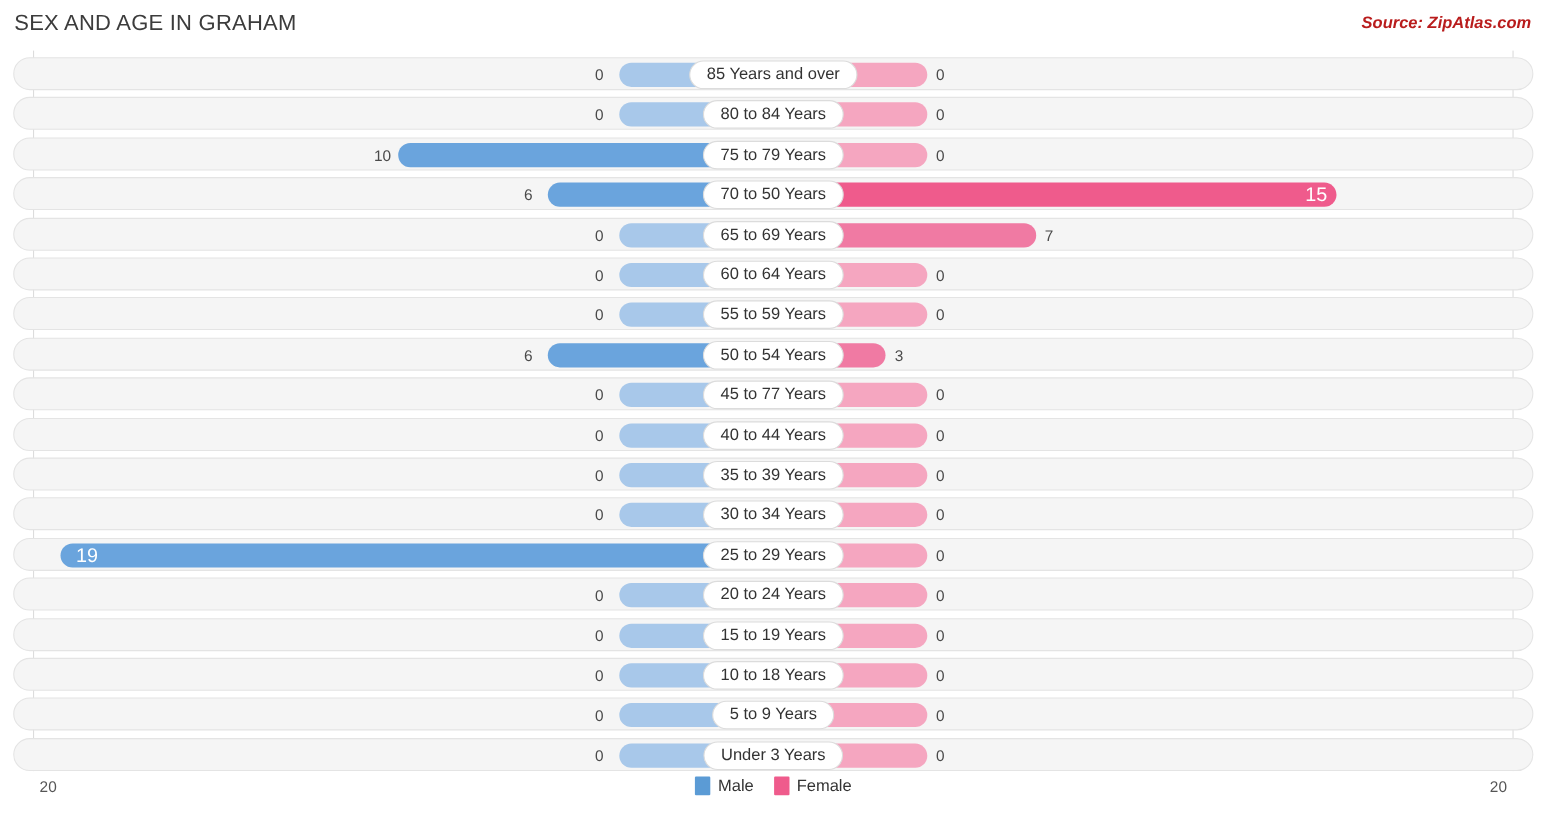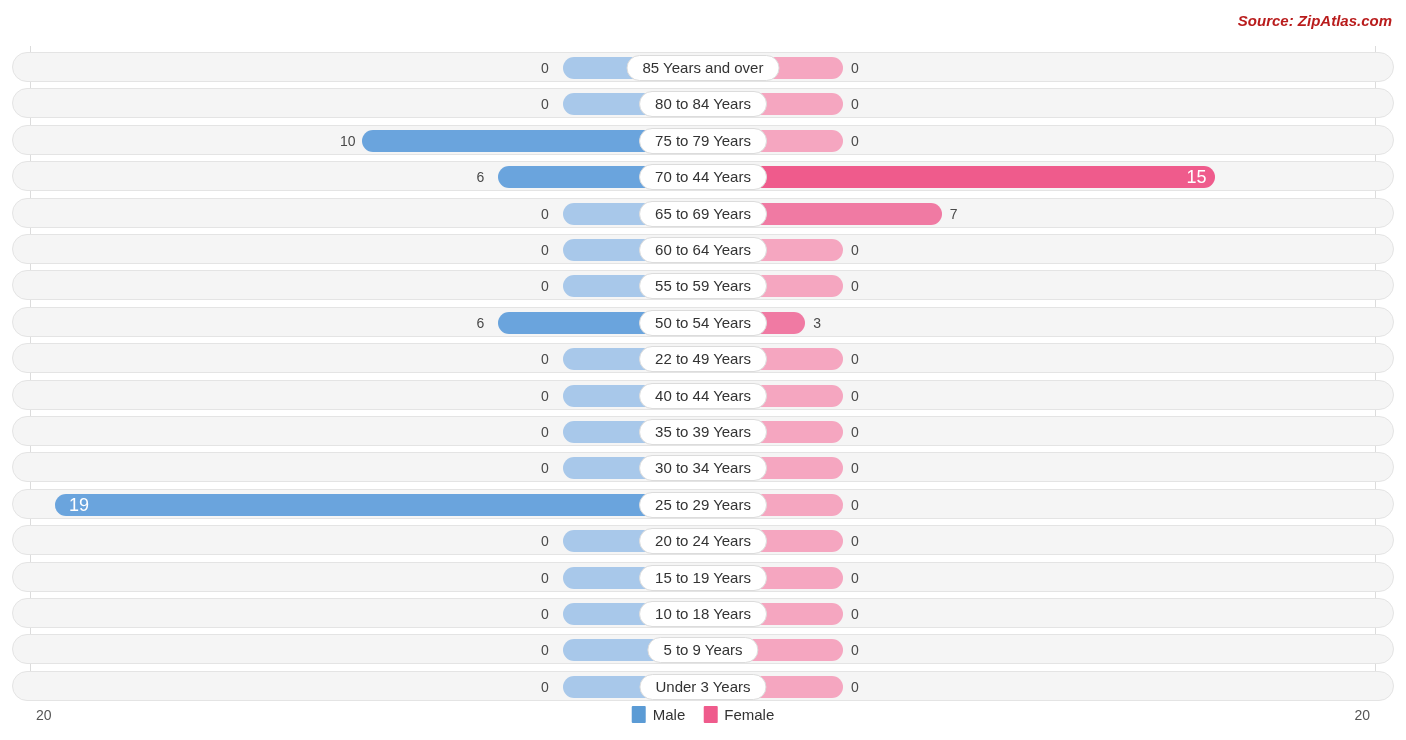--- a/index.html
+++ b/index.html
@@ -155,20 +155,21 @@
   }
   .legend-text {
     font-size: 15px;
     color: #333333;
   }
 </style>
 </head>
 <body>
 
 <div id="header">
+  <div id="chart-title">SEX AND AGE IN GRAHAM</div>
   <div id="source-label">Source: ZipAtlas.com</div>
 </div>
 
 <div id="plot">
   <div class="axis-line" id="axis-line-left"></div>
   <div class="axis-line" id="axis-line-right"></div>
   <div id="rows-container">
       <div class="row" style="top: 6px;">
         <div class="bar bar-male" style="width: 140px; background: rgb(168, 200, 234);"></div>
         <div class="bar bar-female" style="width: 140px; background: rgb(245, 166, 192);"></div>
@@ -188,21 +189,21 @@
         <div class="bar bar-female" style="width: 140px; background: rgb(245, 166, 192);"></div>
         <div class="val-out" style="left: calc(50% - 363px);">10</div>
         <div class="val-out" style="left: calc(50% + 148px);">0</div>
         <div class="age-label">75 to 79 Years</div>
       </div>
       <div class="row" style="top: 115.2px;">
         <div class="bar bar-male" style="width: 204.6px; background: rgb(106, 164, 221);"></div>
         <div class="bar bar-female" style="width: 511.5px; background: rgb(239, 91, 140);"></div>
         <div class="val-out" style="left: calc(50% - 226.6px);">6</div>
         <div class="val-in" style="left: calc(50% + 483.5px);">15</div>
-        <div class="age-label">70 to 44 Years</div>
+        <div class="age-label">70 to 50 Years</div>
       </div>
       <div class="row" style="top: 151.6px;">
         <div class="bar bar-male" style="width: 140px; background: rgb(168, 200, 234);"></div>
         <div class="bar bar-female" style="width: 238.7px; background: rgb(240, 122, 163);"></div>
         <div class="val-out" style="left: calc(50% - 162px);">0</div>
         <div class="val-out" style="left: calc(50% + 246.7px);">7</div>
         <div class="age-label">65 to 69 Years</div>
       </div>
       <div class="row" style="top: 188px;">
         <div class="bar bar-male" style="width: 140px; background: rgb(168, 200, 234);"></div>
@@ -223,21 +224,21 @@
         <div class="bar bar-female" style="width: 102.3px; background: rgb(240, 122, 163);"></div>
         <div class="val-out" style="left: calc(50% - 226.6px);">6</div>
         <div class="val-out" style="left: calc(50% + 110.3px);">3</div>
         <div class="age-label">50 to 54 Years</div>
       </div>
       <div class="row" style="top: 297.2px;">
         <div class="bar bar-male" style="width: 140px; background: rgb(168, 200, 234);"></div>
         <div class="bar bar-female" style="width: 140px; background: rgb(245, 166, 192);"></div>
         <div class="val-out" style="left: calc(50% - 162px);">0</div>
         <div class="val-out" style="left: calc(50% + 148px);">0</div>
-        <div class="age-label">22 to 49 Years</div>
+        <div class="age-label">45 to 77 Years</div>
       </div>
       <div class="row" style="top: 333.6px;">
         <div class="bar bar-male" style="width: 140px; background: rgb(168, 200, 234);"></div>
         <div class="bar bar-female" style="width: 140px; background: rgb(245, 166, 192);"></div>
         <div class="val-out" style="left: calc(50% - 162px);">0</div>
         <div class="val-out" style="left: calc(50% + 148px);">0</div>
         <div class="age-label">40 to 44 Years</div>
       </div>
       <div class="row" style="top: 370px;">
         <div class="bar bar-male" style="width: 140px; background: rgb(168, 200, 234);"></div>

